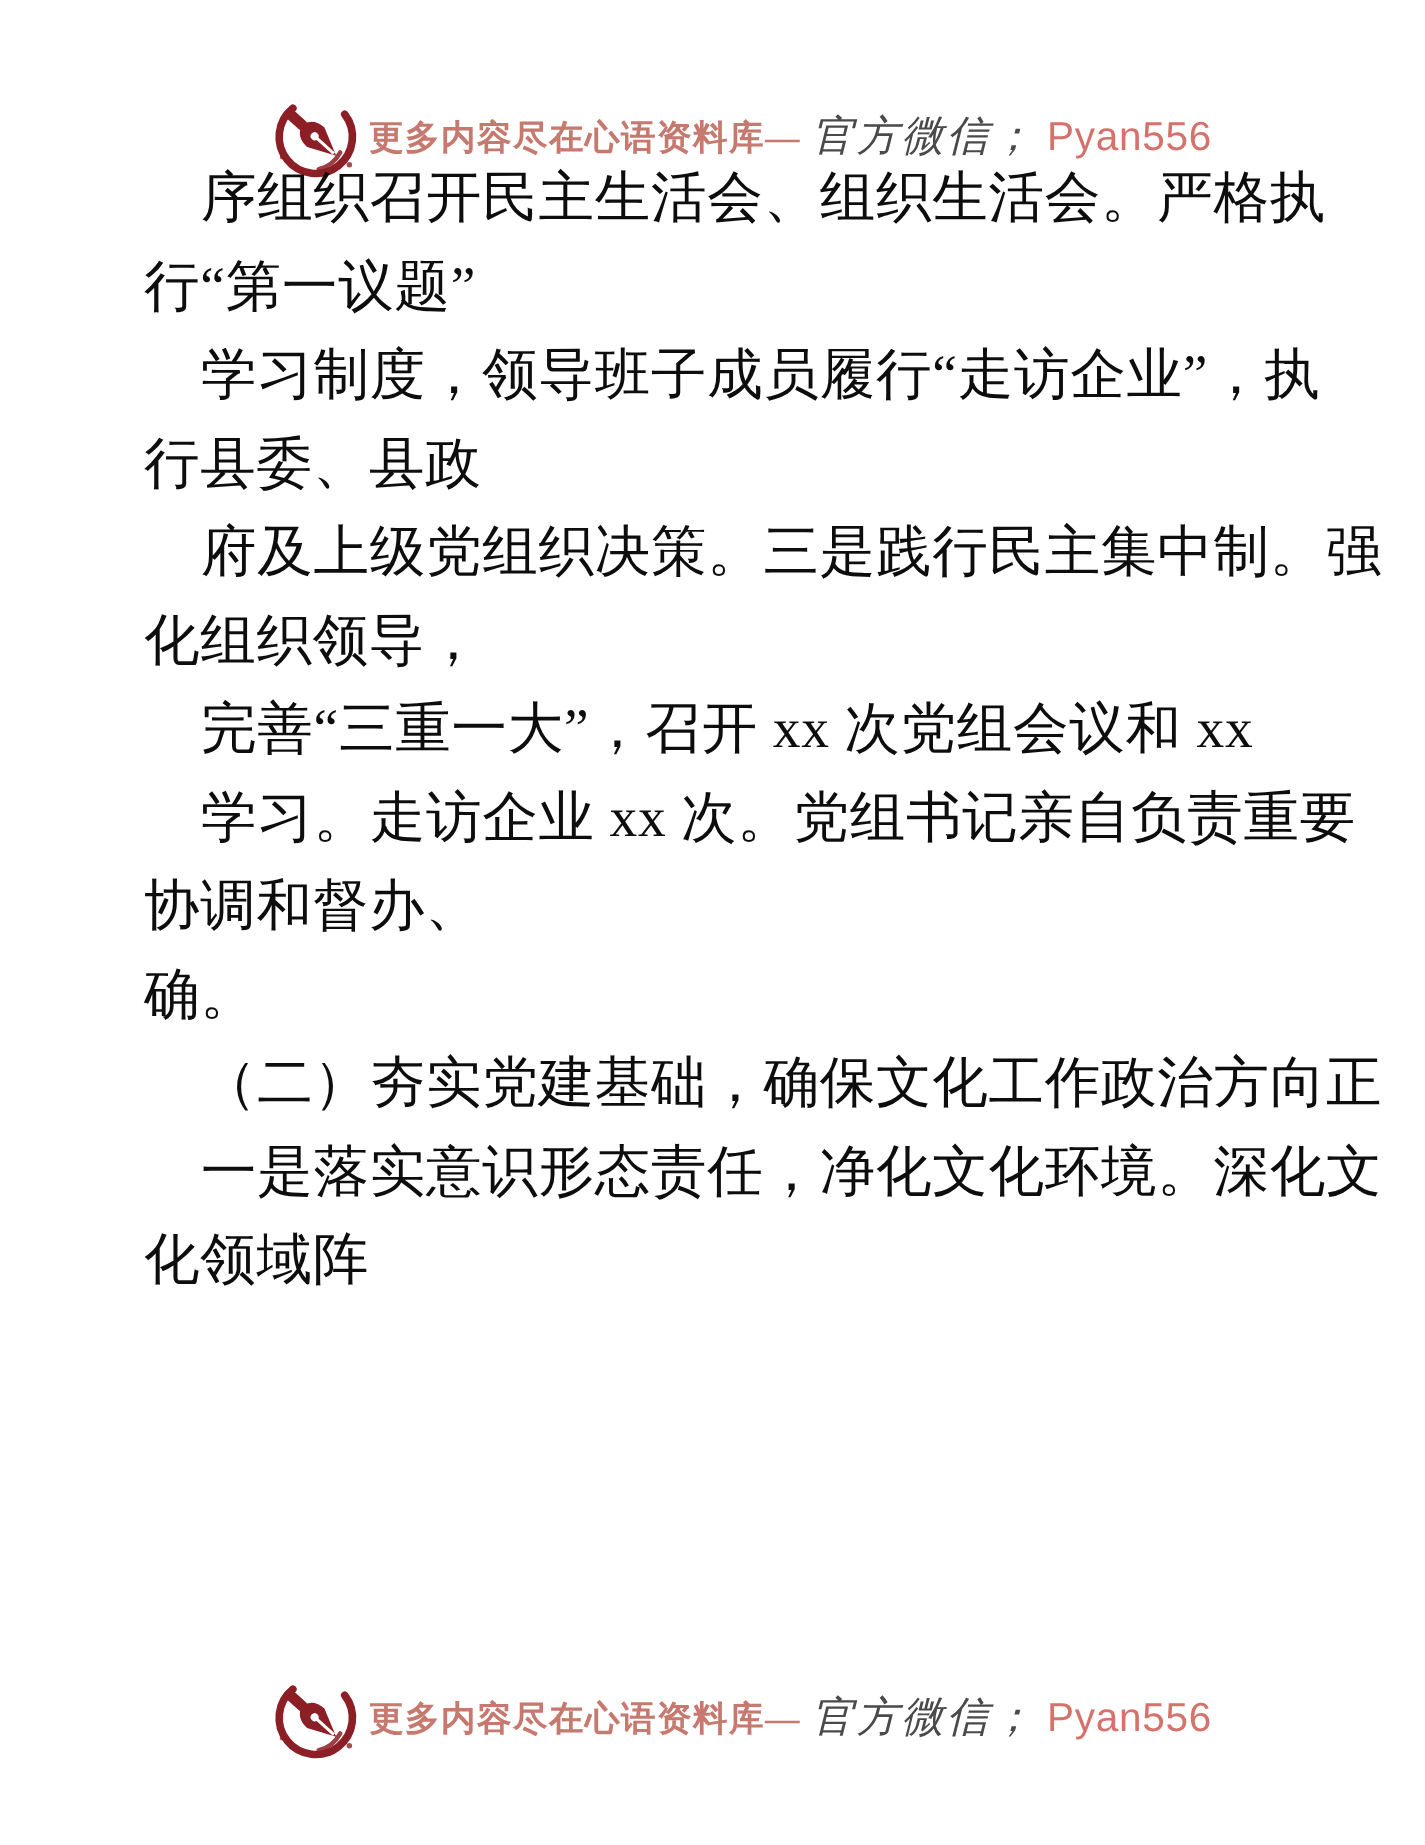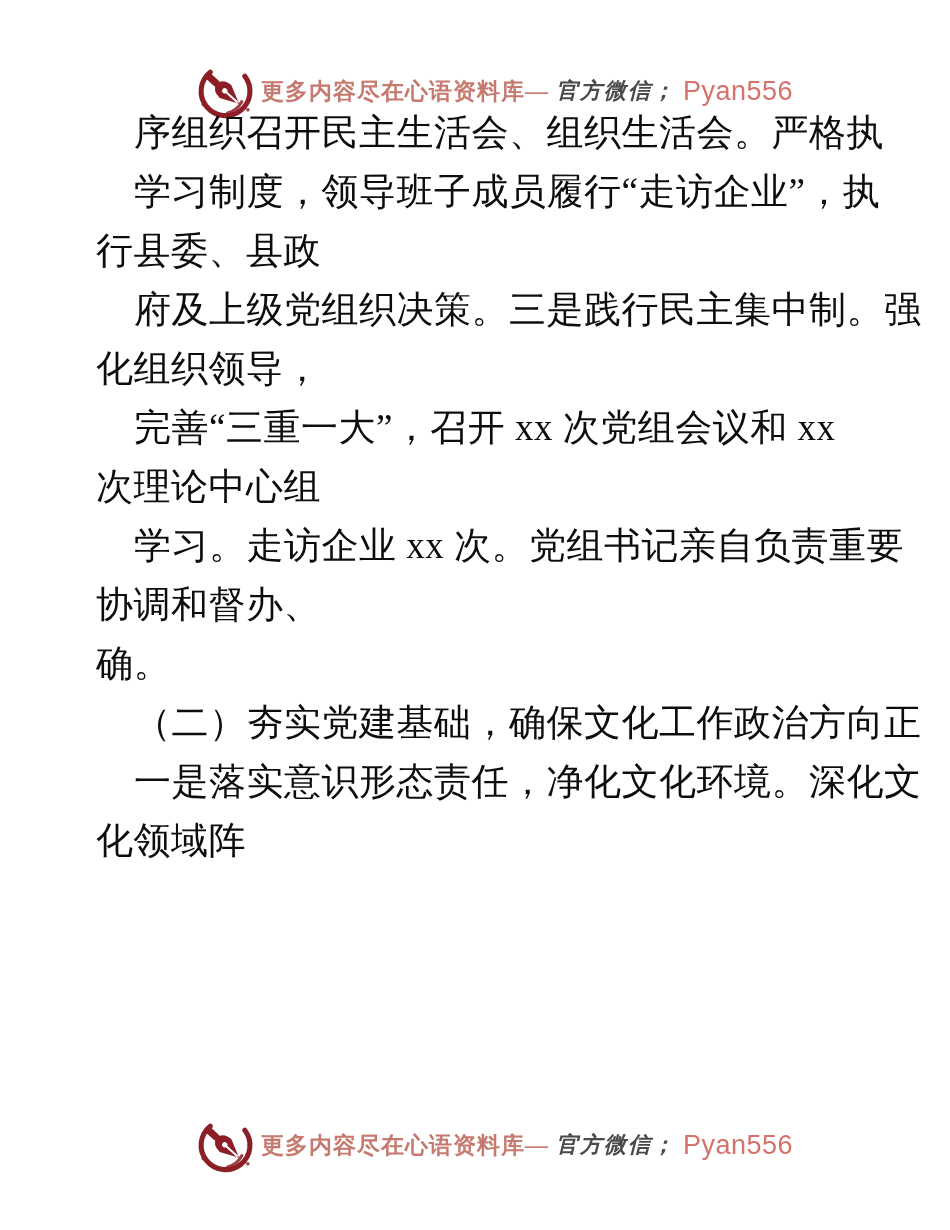--- a/index.html
+++ b/index.html
@@ -30,22 +30,22 @@
   .brand--footer { top: 1116px; }
   .brand__logo { width: 57px; height: 57px; flex: 0 0 auto; }
   .brand__main {
     color: #c6796e;
     font-size: 23px;
     font-weight: 700;
     letter-spacing: 1px;
   }
   .brand__label {
     color: #4a4a4a;
-    font-size: 22px;
-    font-weight: 700;
+    font-size: 28px;
+    font-weight: 400;
     font-style: italic;
     letter-spacing: 2px;
   }
   .brand__id {
     color: #d5726b;
     font-family: Liberation Sans, sans-serif;
     font-size: 27px;
     letter-spacing: 0.5px;
   }
 
@@ -85,26 +85,26 @@
       <circle cx="50" cy="46" r="1.8" fill="#8c1f26" opacity="0.8"></circle>
       <circle cx="10" cy="12" r="1.4" fill="#8c1f26" opacity="0.7"></circle>
     </svg>
     <span class="brand__main">更多内容尽在心语资料库—</span>
     <span class="brand__label">官方微信；</span>
     <span class="brand__id">Pyan556</span>
   </div>
 
   <div class="doc">
     <div class="doc__line doc__line--indent">序组织召开民主生活会、组织生活会。严格执</div>
+    <div class="doc__line">行“第一议题”</div>
     <div class="doc__line doc__line--indent">学习制度，领导班子成员履行“走访企业”，执</div>
     <div class="doc__line">行县委、县政</div>
     <div class="doc__line doc__line--indent">府及上级党组织决策。三是践行民主集中制。强</div>
     <div class="doc__line">化组织领导，</div>
     <div class="doc__line doc__line--indent">完善“三重一大”，召开 xx 次党组会议和 xx</div>
-    <div class="doc__line">次理论中心组</div>
     <div class="doc__line doc__line--indent">学习。走访企业 xx 次。党组书记亲自负责重要</div>
     <div class="doc__line">协调和督办、</div>
     <div class="doc__line">确。</div>
     <div class="doc__line doc__line--indent">（二）夯实党建基础，确保文化工作政治方向正</div>
     <div class="doc__line doc__line--indent">一是落实意识形态责任，净化文化环境。深化文</div>
     <div class="doc__line">化领域阵</div>
   </div>
 
   <div class="brand brand--footer">
     <svg class="brand__logo" viewBox="0 0 56 56" xmlns="http://www.w3.org/2000/svg">

